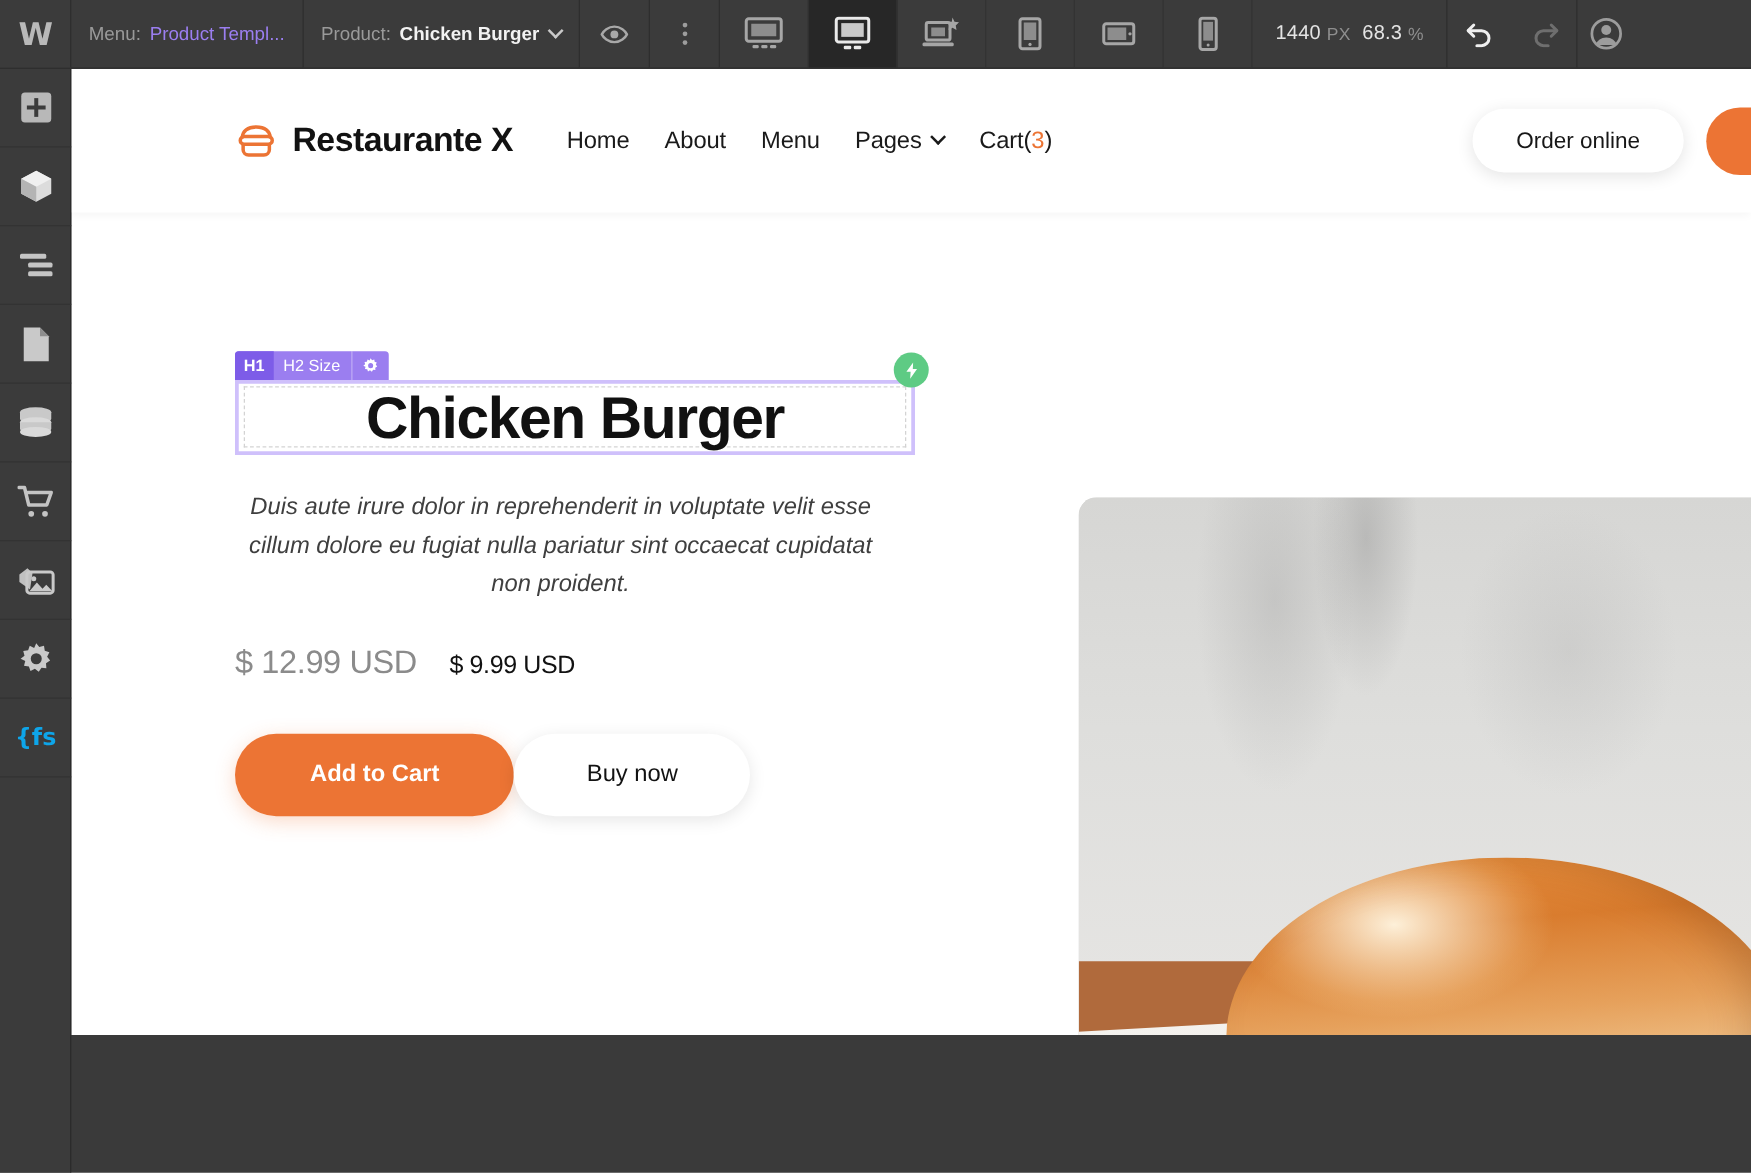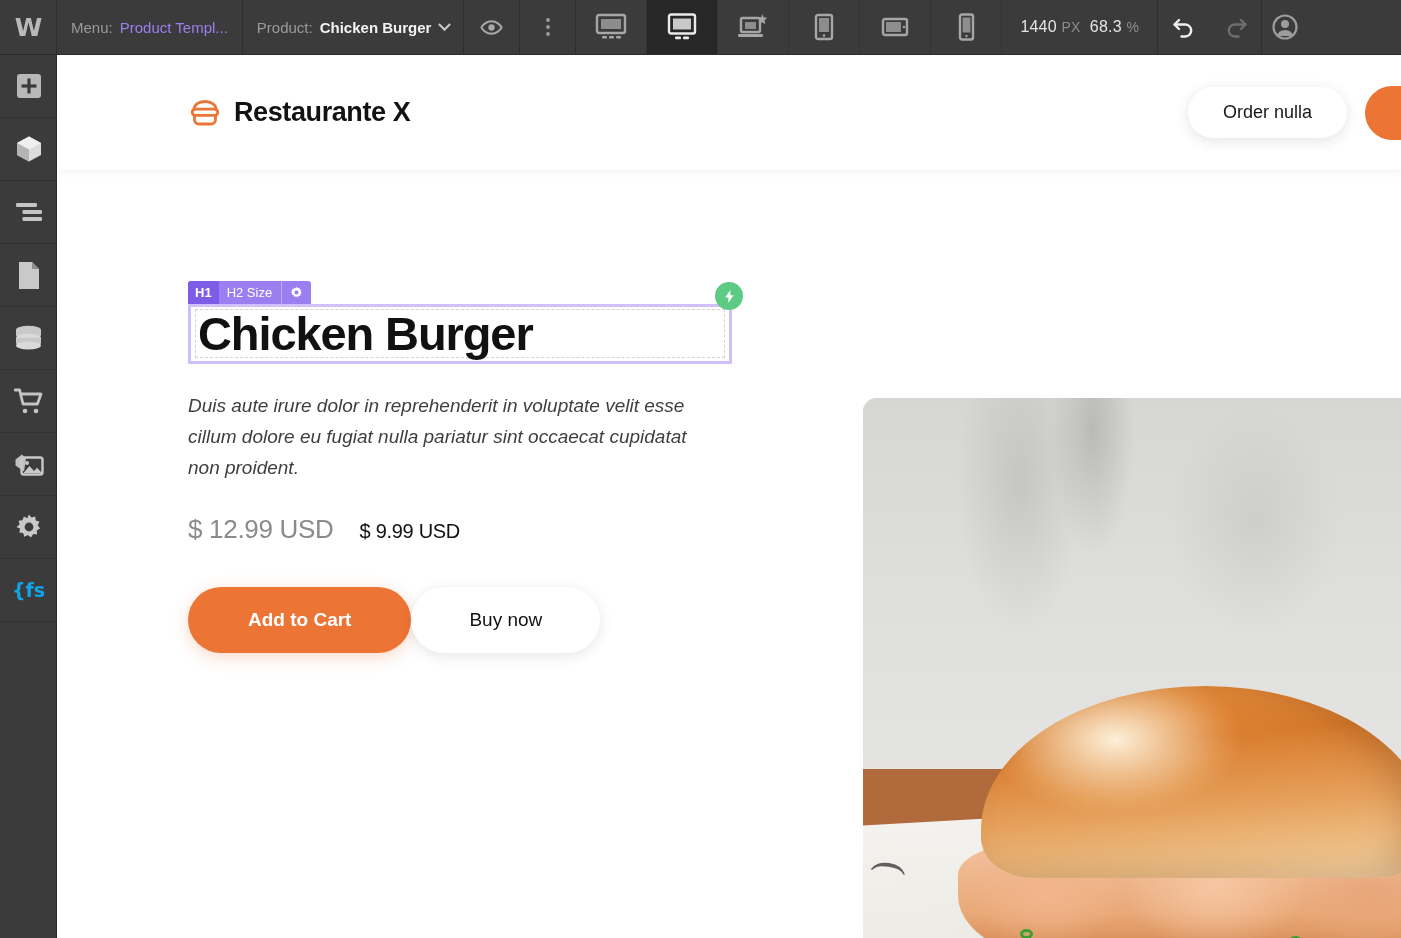--- a/index.html
+++ b/index.html
@@ -81,21 +81,21 @@
   }
   .sb-item svg { display: block; }
   .sb-fs {
     color: #0ea5e9; font-size: 19px; font-weight: 700;
     font-family: "DejaVu Sans", sans-serif;
   }
 
   
   .canvas {
     position: absolute; top: 55px; left: 57px;
-    width: 1344px; height: 883px;
+    width: 1344px; height: 773px;
     background: #ffffff;
     overflow: hidden;
   }
 
   
   .site-nav {
     position: relative;
     height: 115px;
     background: #ffffff;
     display: flex; align-items: center;
@@ -142,20 +142,21 @@
   
   .product {
     position: relative;
     display: flex;
     padding-top: 117px;
   }
   .prod-left {
     width: 672px;
     padding-left: 131px;
     padding-right: 20px;
+    text-align: center;
   }
 
   
   .sel-wrap { position: relative; display: inline-block; margin-top: 17px;}
   .sel-badge {
     position: absolute; top: -23px; left: 0;
     height: 23px;
     background: #9b7ef0;
     display: flex; align-items: stretch;
     border-radius: 3px 3px 0 0;
@@ -508,23 +509,33 @@
 
     <div class="brand">
       <svg width="34" height="34" viewBox="0 0 34 34">
         <path d="M6 13.5C6 9 10 5.5 17 5.5S28 9 28 13.5" fill="none" stroke="#ec7434" stroke-width="2.8" stroke-linecap="round"></path>
         <rect x="4.2" y="13.2" width="25.6" height="6.2" rx="3.1" fill="none" stroke="#ec7434" stroke-width="2.8"></rect>
         <path d="M6.5 19.6v4.2c0 2.4 2 4.2 4.4 4.2h12.2c2.4 0 4.4-1.8 4.4-4.2v-4.2" fill="none" stroke="#ec7434" stroke-width="2.8" stroke-linejoin="round"></path>
       </svg>
       <span class="brand-name">Restaurante X</span>
     </div>
 
+    <div class="nav-links">
+      <a class="nav-link">Home</a>
+      <a class="nav-link">About</a>
+      <a class="nav-link">Menu</a>
+      <a class="nav-link with-chev">
+        <span>Pages</span>
+        <span class="nav-chev"></span>
+      </a>
+      <a class="nav-link"><span>Cart(</span><span class="cart-count">3</span><span>)</span></a>
+    </div>
 
     <div class="nav-right">
-      <div class="btn-order">Order nulla</div>
+      <div class="btn-order">Order online</div>
       <div class="btn-orange-circle"></div>
     </div>
   </div>
 
   <div class="product">
 
     <div class="prod-left">
 
       <div class="sel-wrap">
 

